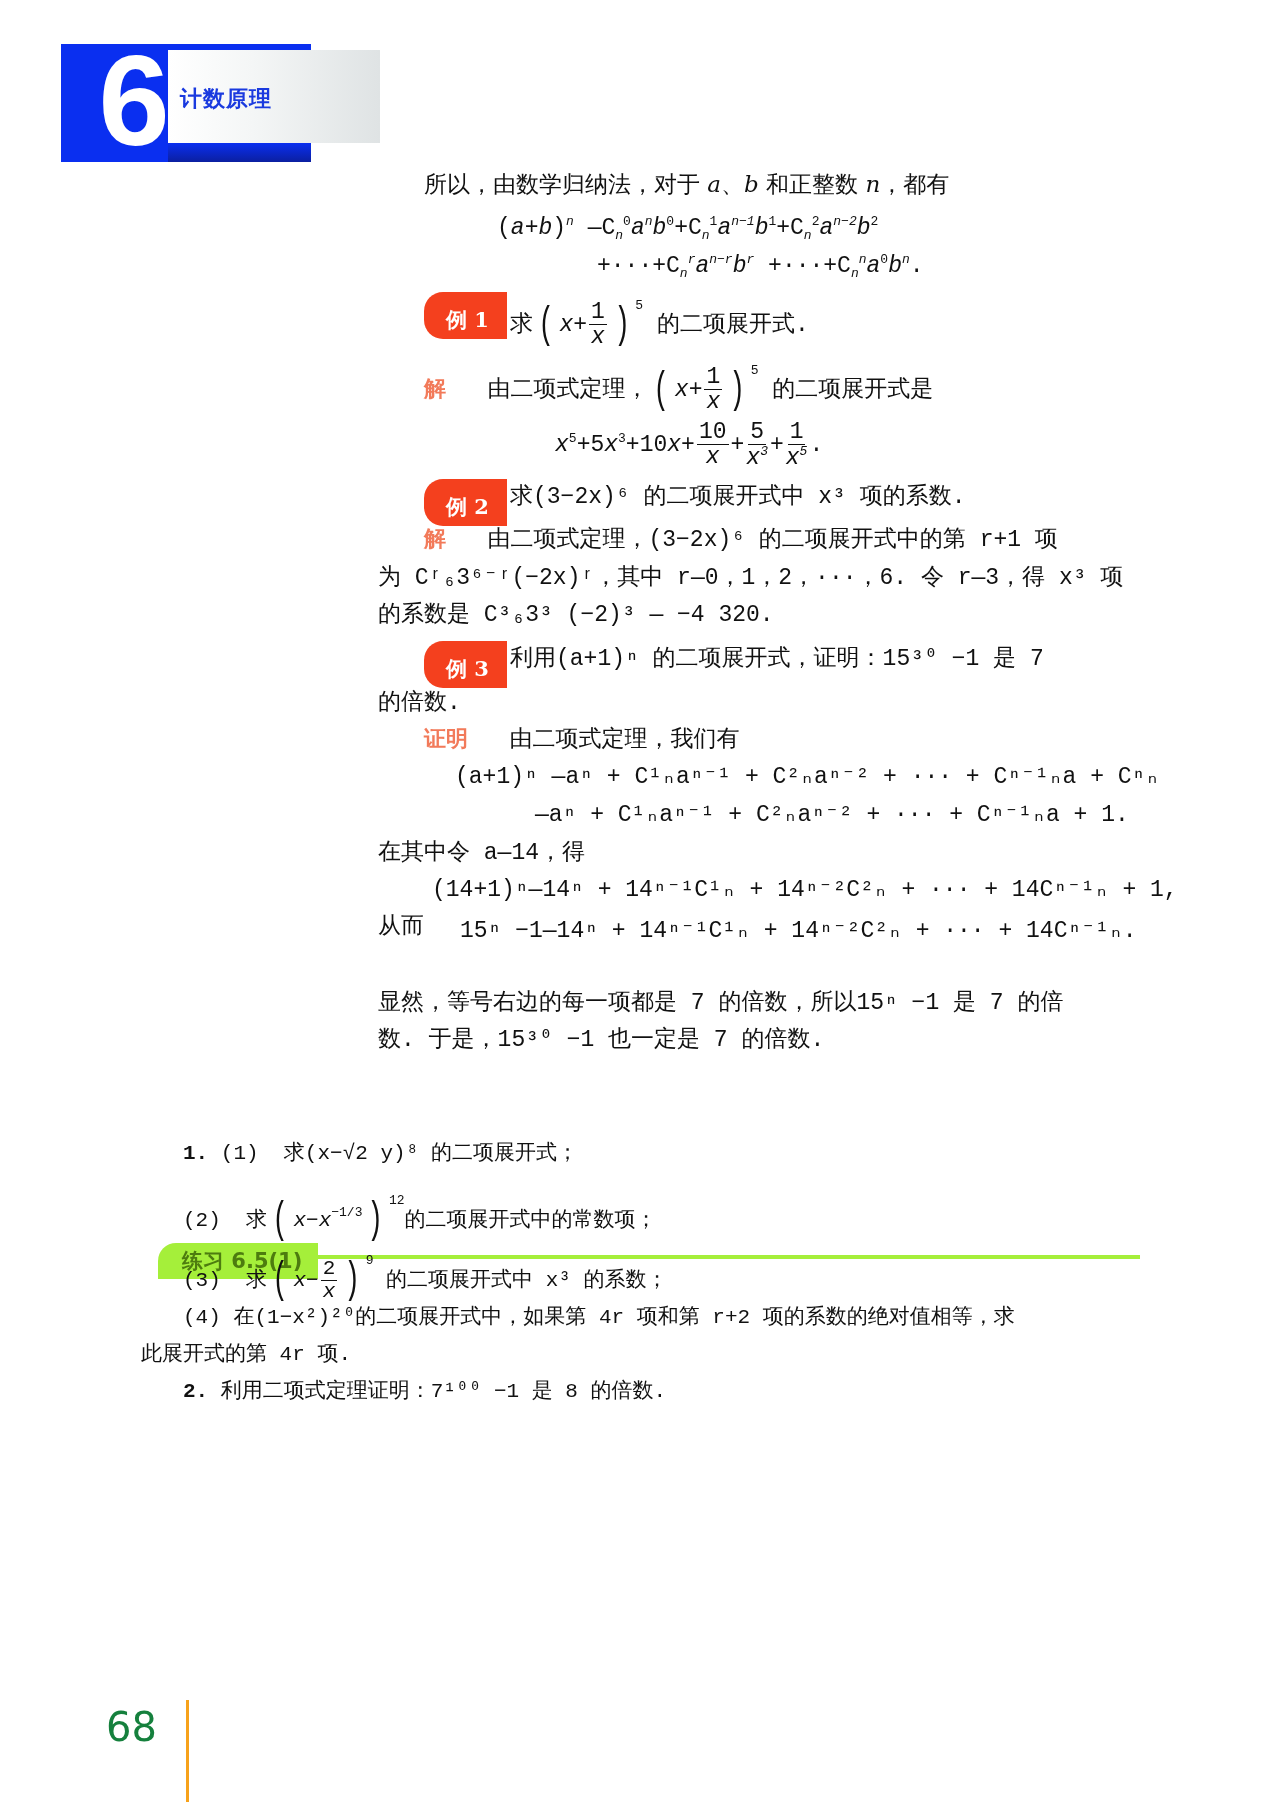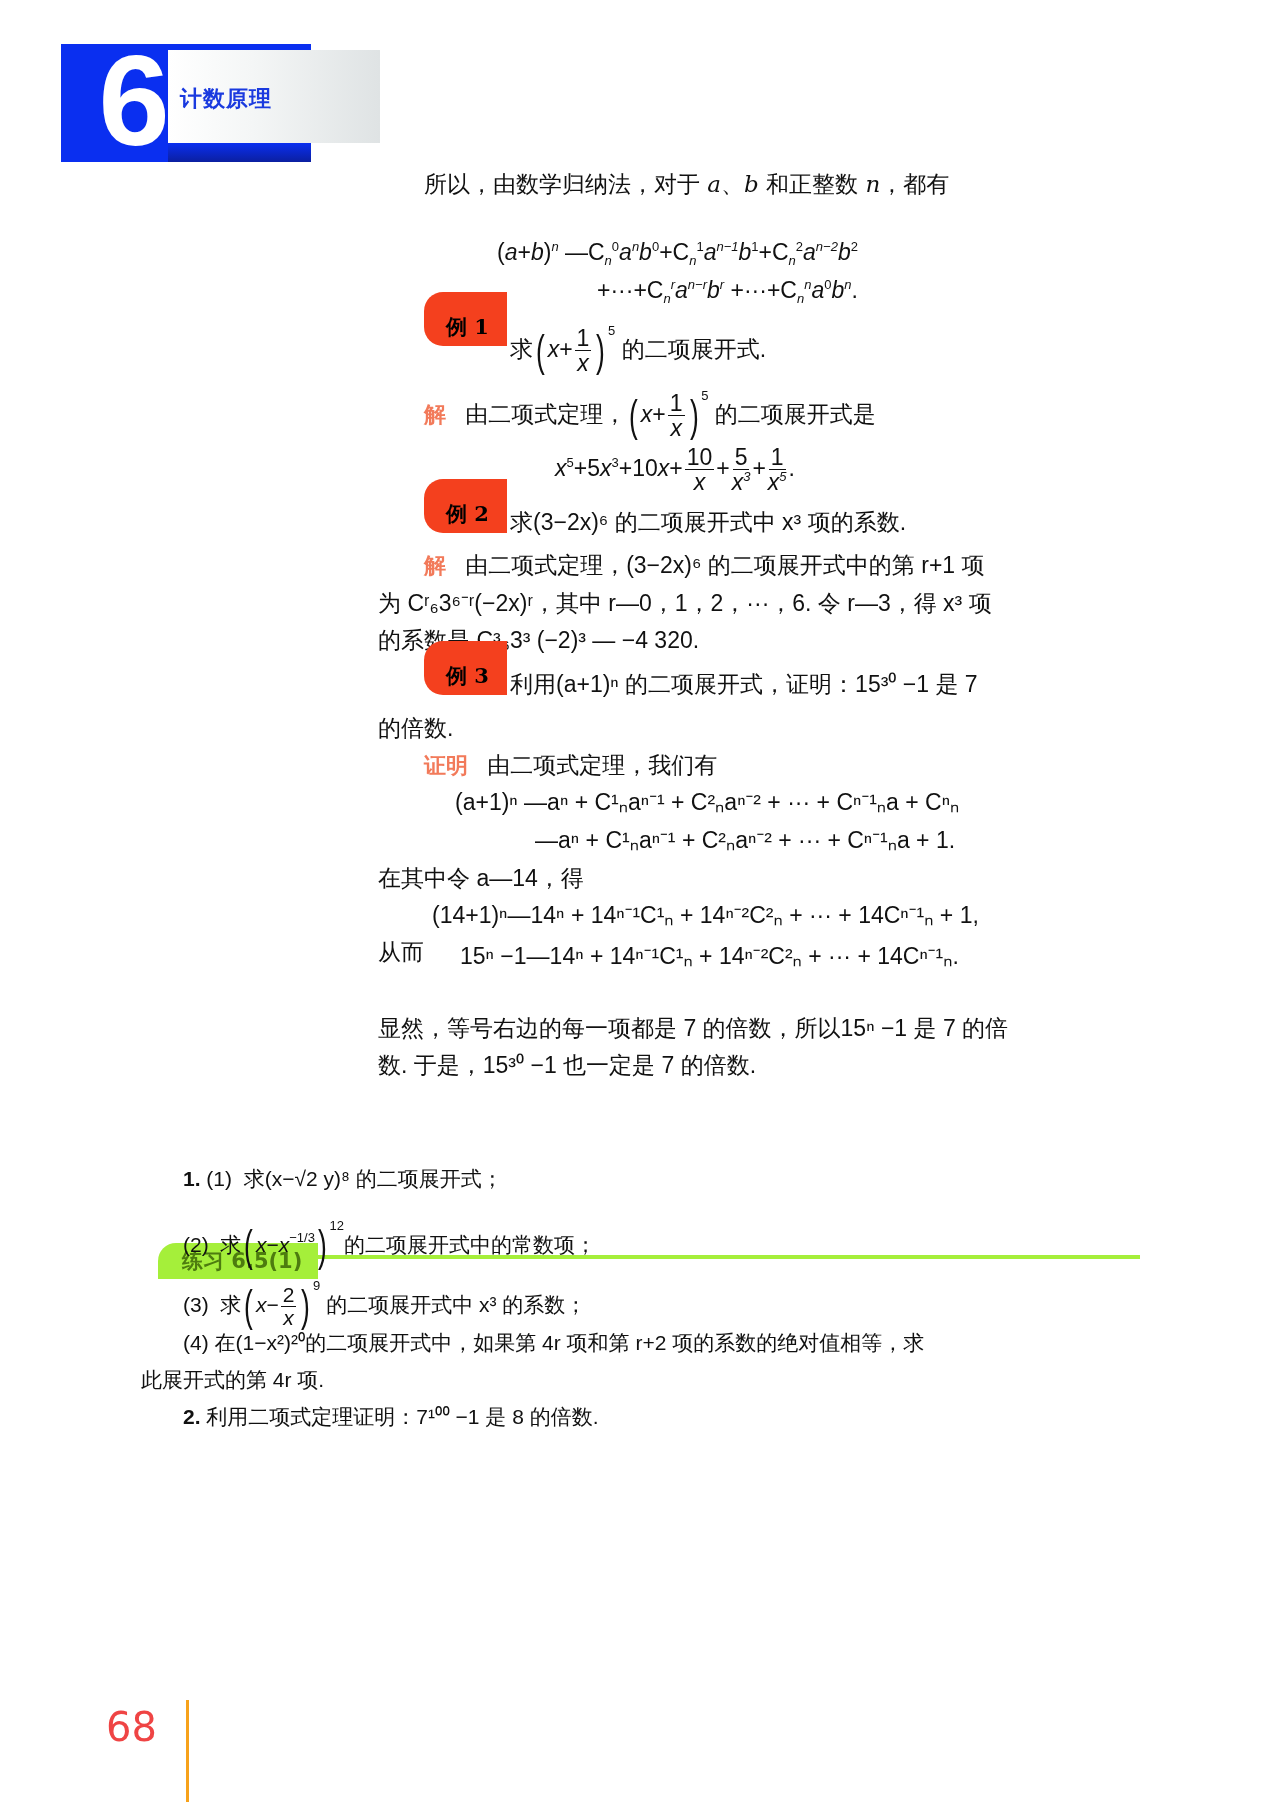--- a/index.html
+++ b/index.html
@@ -15,44 +15,44 @@
     font-family: "Liberation Sans", sans-serif; font-weight: bold; font-size: 128px; line-height: 130px; text-align: center; letter-spacing: -4px; }
   .hdr-panel { left: 168px; top: 50px; width: 212px; height: 93px;
     background: linear-gradient(90deg, #ffffff 0%, #f4f6f6 40%, #dfe3e4 100%); }
   .hdr-title { left: 180px; top: 84px; font-family: "DejaVu Sans", sans-serif; font-weight: bold;
     font-size: 22px; color: #1a3adf; letter-spacing: 1px; }
   .hdr-shadow { left: 168px; top: 143px; width: 143px; height: 19px;
     background: linear-gradient(180deg, #0a2ff0 0%, #0b1fa0 100%); }
 
   
   .line { font-size: 23px; line-height: 32px; white-space: nowrap; }
-  .math { font-family: Liberation Sans, sans-serif; margin-top: 25px; }
+  .math { font-family: Liberation Mono, monospace; }
   .it { font-style: italic; }
   sup, sub { font-size: 13px; }
 
-  .badge { display: inline-block; background: #f4401e; color: #000000; font-weight: bold;
-    font-size: 21px; height: 38px; line-height: 38px; padding: 16px 18px 0 22px;
+  .badge { display: inline-block; background: #f4401e; color: #ffffff; font-weight: bold;
+    font-size: 21px; height: 38px; line-height: 38px; padding: 9px 18px 0 22px;
     border-radius: 19px 0 0 19px; }
   .jie { color: #f27a5a; font-weight: bold; font-size: 22px; }
 
   .frac { display: inline-flex; flex-direction: column; align-items: center; vertical-align: middle;
     line-height: 1.05; margin: 0 2px; }
   .frac .num { border-bottom: 1.5px solid #111; padding: 0 2px; }
   .frac .den { font-style: italic; }
   .paren { font-size: 44px; font-weight: 200; vertical-align: middle; line-height: 1; transform: scaleX(0.6); display: inline-block; }
 
   
   .ex-tag { left: 158px; top: 1243px; width: 160px; height: 36px; background: #a5ef3a;
     border-radius: 18px 0 0 0; color: #4d7c0f; font-family: "DejaVu Sans", sans-serif; font-weight: bold;
     font-size: 21px; line-height: 36px; padding-left: 24px; box-sizing: border-box; }
   .ex-line { left: 318px; top: 1255px; width: 822px; height: 4px; background: #a5ef3a; }
   .ex { font-size: 21px; line-height: 30px; white-space: nowrap; }
   .bold { font-weight: bold; }
 
-  .pg-num { left: 106px; top: 1704px; font-family: "DejaVu Sans", sans-serif; font-size: 40px; color: #ef4444; }
+  .pg-num { left: 106px; top: 1704px; font-family: "DejaVu Sans", sans-serif; font-size: 40px; color: #15803d; }
   .pg-bar { left: 186px; top: 1700px; width: 3px; height: 102px; background: #f7a21b; }
 </style>
 </head>
 <body>
 
 <div class="abs hdr-blue"></div>
 <div class="abs hdr-shadow"></div>
 <div class="abs hdr-panel"></div>
 <div class="abs hdr-six">6</div>
 <div class="abs hdr-title">计数原理</div>

